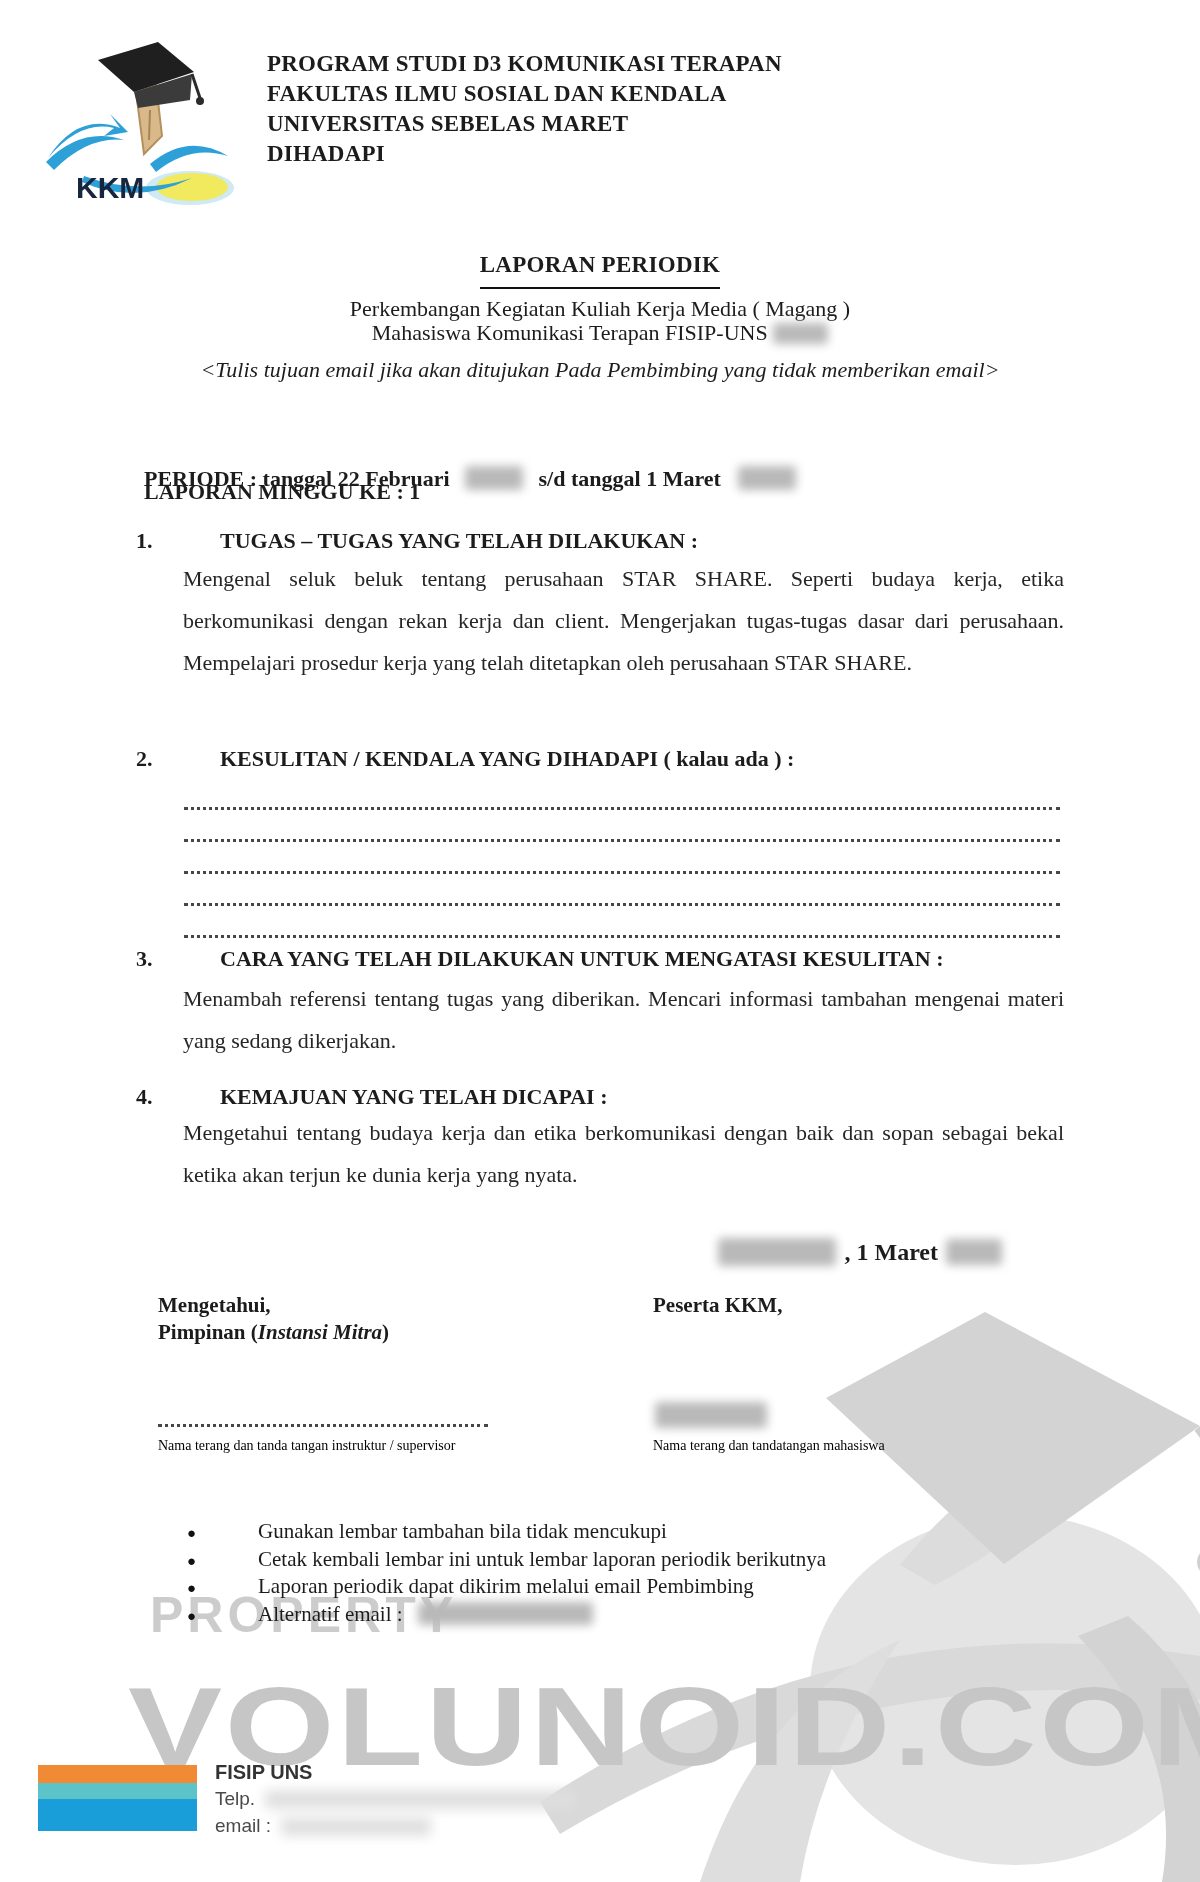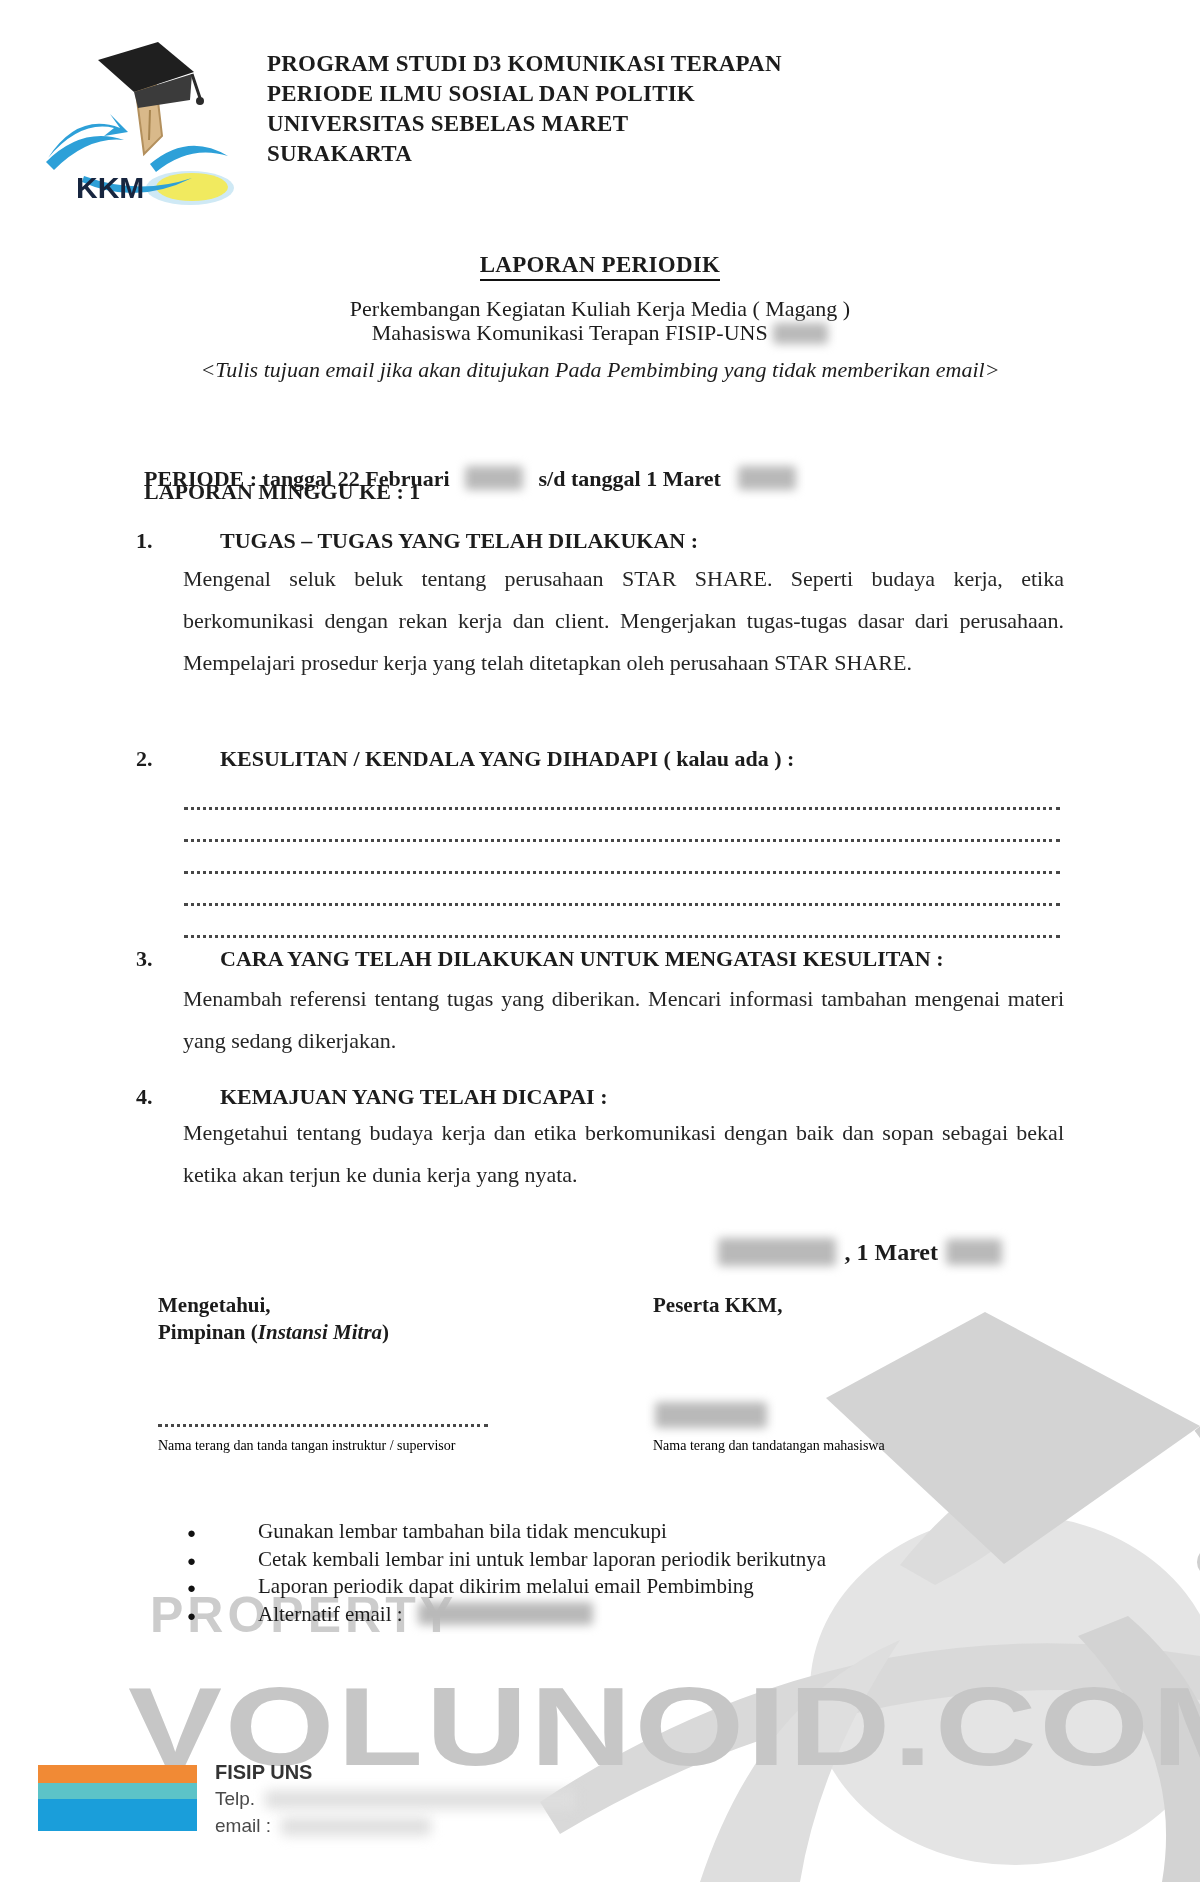--- a/index.html
+++ b/index.html
@@ -9,21 +9,21 @@
   .z-content{z-index:2;}
   .z-mark{z-index:1;}
   .z-top{z-index:3;}
 
   
   .hdr-text{left:267px;top:49px;font-size:23px;font-weight:bold;line-height:30px;letter-spacing:.2px;}
   .hdr-text div{white-space:nowrap;}
 
   
   .center{left:0;width:1200px;text-align:center;}
-  .doc-title span{font-size:23px;font-weight:bold;border-bottom:2px solid #111;padding-bottom:2px;letter-spacing:.3px;}
+  .doc-title span{font-size:23px;font-weight:bold;border-bottom:2px solid #111;padding-bottom:10px;letter-spacing:.3px;}
   .sub{font-size:22px;}
   .note-line{font-size:22px;font-style:italic;}
 
   
   .info{left:144px;font-size:22px;font-weight:bold;}
 
   
   .sec-head{left:136px;font-size:22px;font-weight:bold;white-space:nowrap;}
   .sec-head .num{display:inline-block;width:84px;}
   .sec-body{left:183px;width:881px;font-size:22px;line-height:42px;text-align:justify;color:#262626;}
@@ -89,23 +89,23 @@
     <line x1="110" y1="70" x2="109" y2="100" stroke="#a78550" stroke-width="2"></line>
     <polygon points="58,20 118,2 154,32 94,52" fill="#1f1f1f"></polygon>
     <polygon points="94,52 152,34 150,60 98,68" fill="#3b3b3b"></polygon>
     <path d="M 152 34 L 160 58" stroke="#2b2b2b" stroke-width="3" fill="none"></path>
     <circle cx="160" cy="61" r="4" fill="#2b2b2b"></circle>
     <text x="36" y="158" font-family="Liberation Sans, sans-serif" font-weight="bold" font-size="30" fill="#17253f">KKM</text>
   </svg>
 
   <div class="abs z-content hdr-text">
     <div>PROGRAM STUDI D3 KOMUNIKASI TERAPAN</div>
-    <div>PERIODE ILMU SOSIAL DAN POLITIK</div>
+    <div>FAKULTAS ILMU SOSIAL DAN KENDALA</div>
     <div>UNIVERSITAS SEBELAS MARET</div>
-    <div>SURAKARTA</div>
+    <div>DIHADAPI</div>
   </div>
 
   <div class="abs z-content center doc-title" style="top:252px;">
     <span>LAPORAN PERIODIK</span>
   </div>
   <div class="abs z-content center sub" style="top:296px;">Perkembangan Kegiatan Kuliah Kerja Media ( Magang )</div>
   <div class="abs z-content center sub" style="top:320px;">
     <span>Mahasiswa Komunikasi Terapan FISIP-UNS</span>
     <span class="redact" style="width:55px;height:21px;"></span>
   </div>

